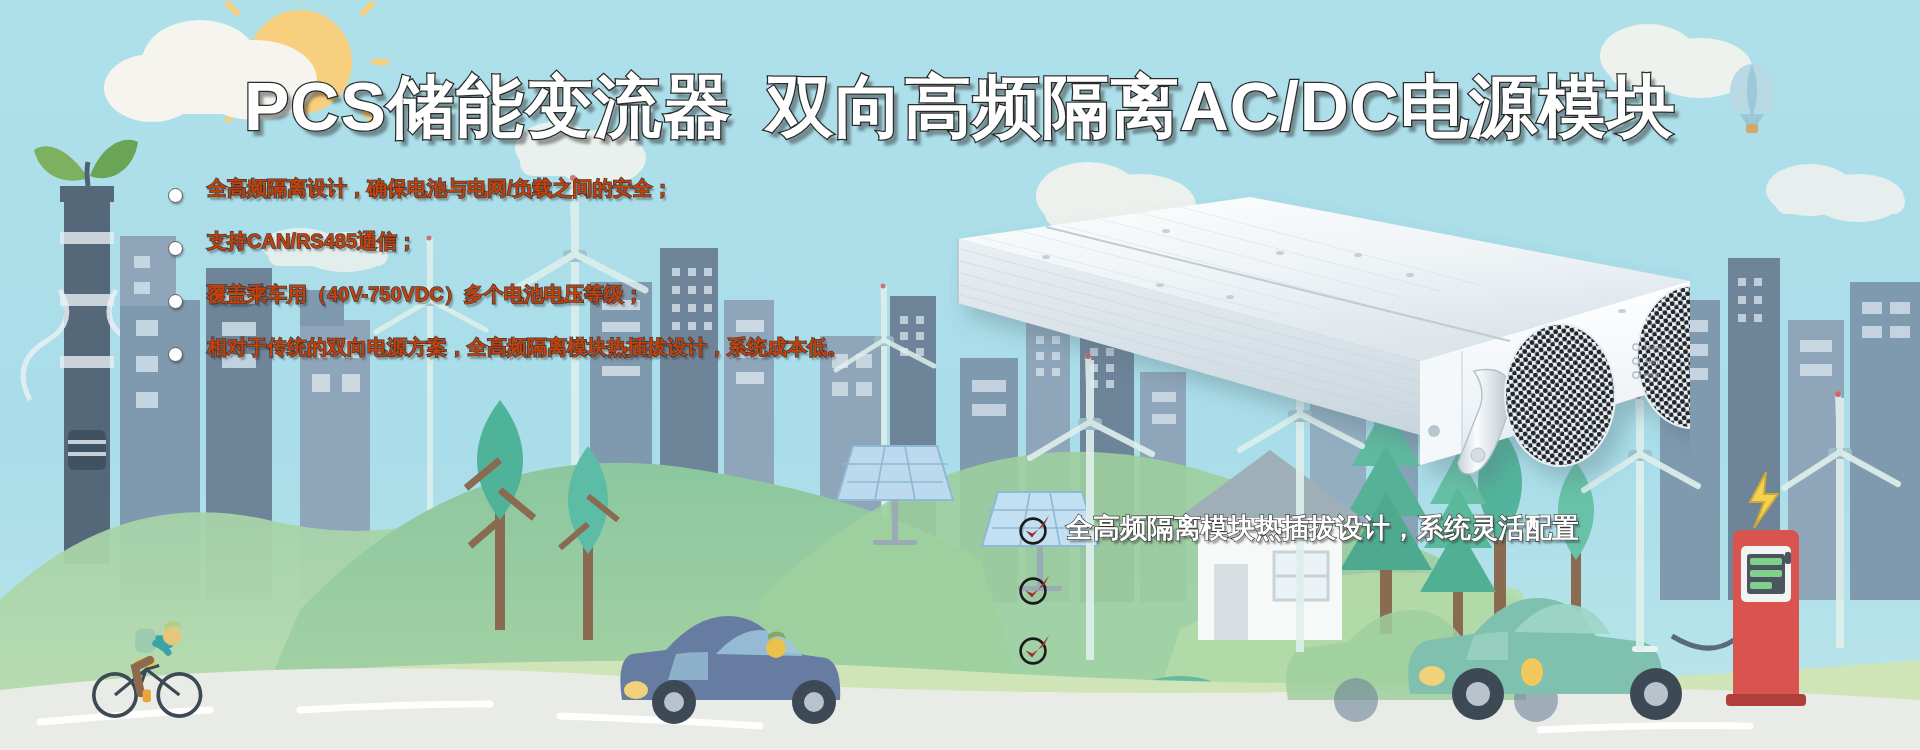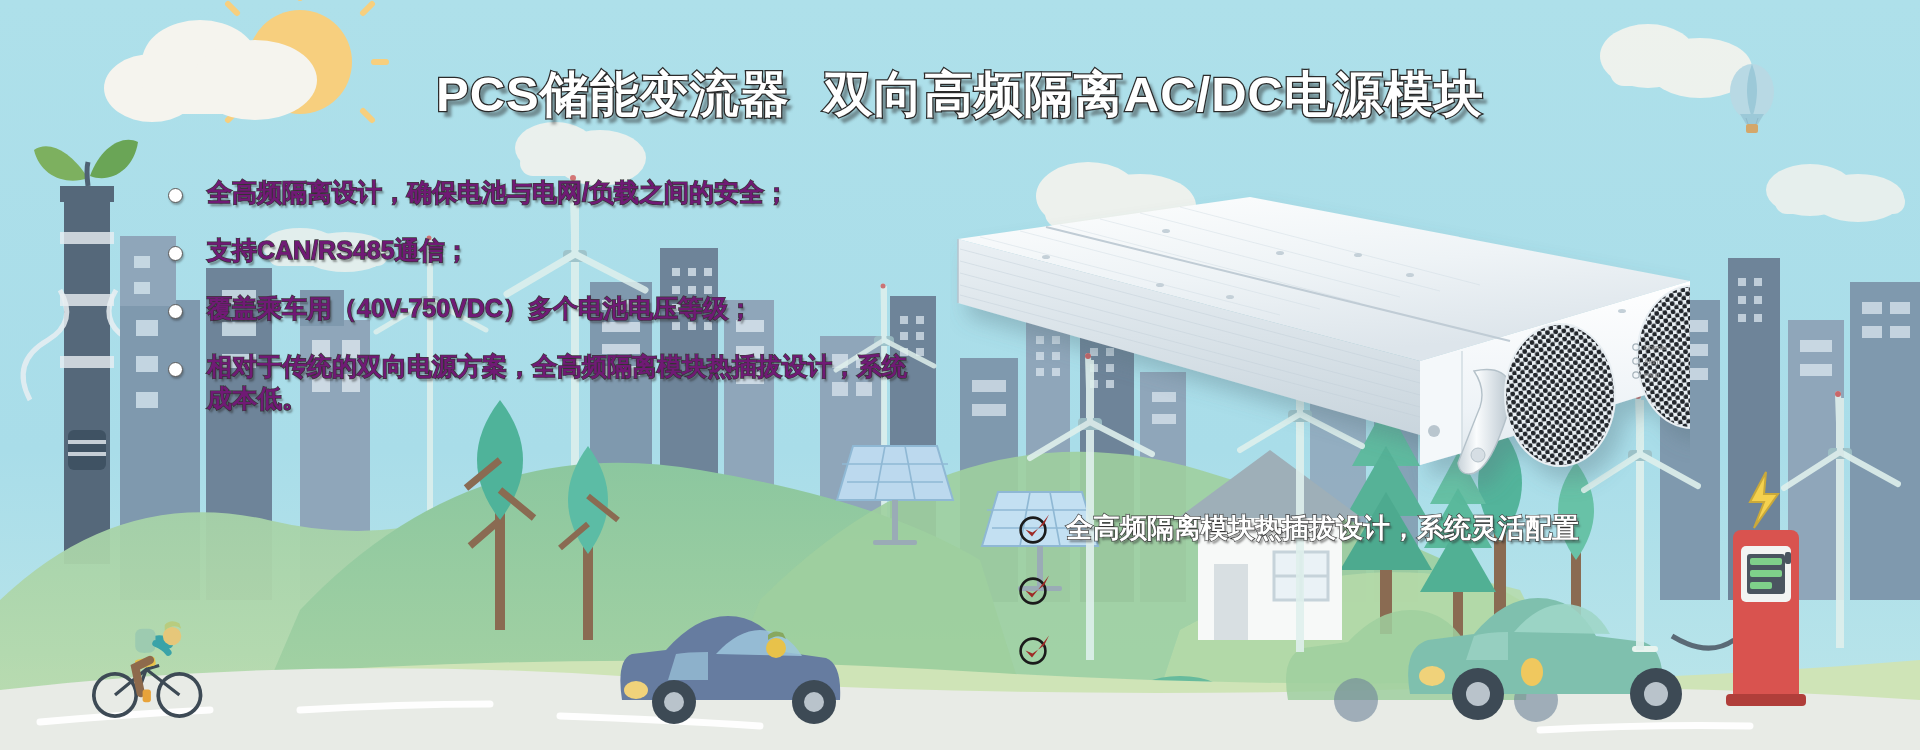--- a/index.html
+++ b/index.html
@@ -8,21 +8,21 @@
     position:relative;width:1920px;height:750px;overflow:hidden;
     background:#a9dde9;
   }
   .layer{position:absolute;left:0;top:0;width:1920px;height:750px;}
   svg.layer{display:block;}
 
   
   #title{
     position:absolute;left:0;top:62px;width:1920px;
     text-align:center;
-    font-size:49px;font-weight:bold;
+    font-size:68px;font-weight:bold;
     letter-spacing:1px;
     color:#ffffff;
     white-space:nowrap;
     z-index:30;
     -webkit-text-stroke:2.5px #2b2b2b;
     paint-order:stroke fill;
     text-shadow:5px 6px 3px rgba(40,40,40,.45);
   }
   #title .t-main{display:inline-block;}
   #title .t-gap{display:inline-block;width:34px;}
@@ -34,32 +34,32 @@
   .bullet-row{
     display:flex;align-items:flex-start;margin-bottom:26px;
   }
   .bullet-dot{
     width:13px;height:13px;border-radius:50%;
     background:#ffffff;border:1px solid #5a5a5a;
     margin-top:12px;margin-right:24px;flex:0 0 auto;
     box-shadow:1px 2px 2px rgba(40,40,40,.35);
   }
   .bullet-text{
-    font-size:25px;font-weight:bold;color:#701a75;
+    font-size:20px;font-weight:bold;color:#c2410c;
     line-height:1.28;
     -webkit-text-stroke:1.3px #3a3a3a;
     paint-order:stroke fill;
     text-shadow:2px 3px 2px rgba(40,40,40,.45);
   }
 
   
   #right-list{
     position:absolute;left:1018px;top:510px;width:800px;z-index:28;
   }
-  .check-row{display:flex;align-items:center;margin-bottom:26px;}
+  .check-row{display:flex;align-items:flex-end;margin-bottom:26px;}
   .check-icon{width:34px;height:34px;margin-right:14px;flex:0 0 auto;}
   .check-text{
     font-size:27px;font-weight:bold;color:#ffffff;
     -webkit-text-stroke:1.3px #3a3a3a;
     paint-order:stroke fill;
     text-shadow:2px 3px 2px rgba(40,40,40,.45);
     white-space:nowrap;
   }
 
   

